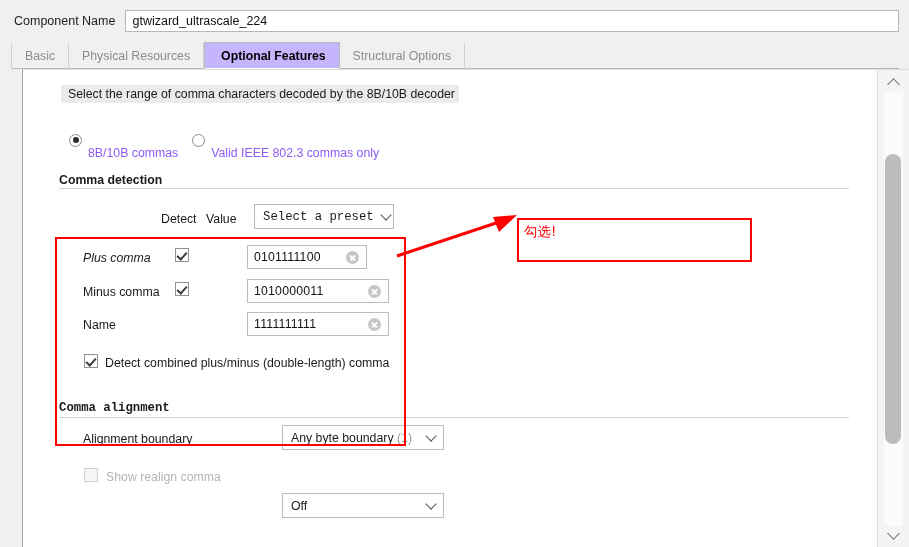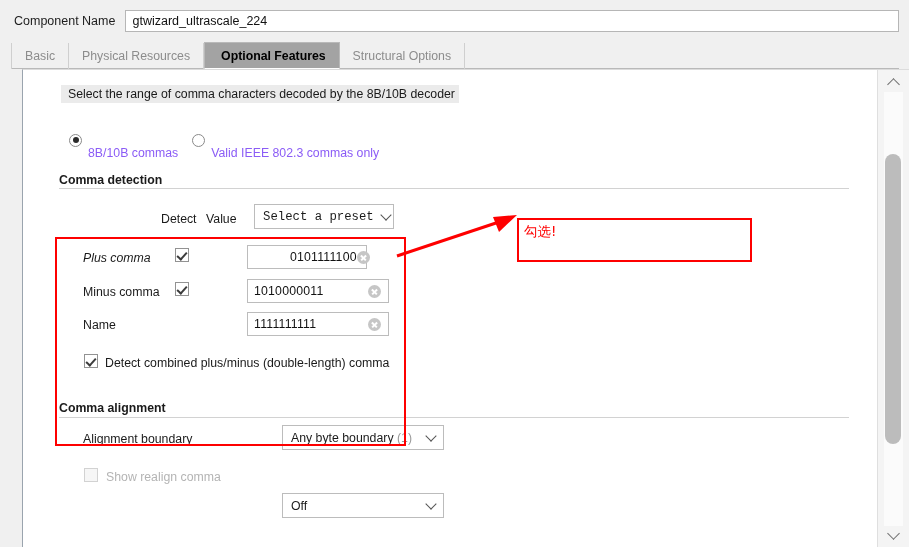--- a/index.html
+++ b/index.html
@@ -47,21 +47,21 @@
     font-size: 12.3px;
     color: #8c8c8c;
     border-right: 1px solid #cfcfcf;
     background: transparent;
     white-space: nowrap;
     position: relative;
     top: 1px;
   }
   .tab:first-child { border-left: 1px solid #cfcfcf; }
   .tab.active {
-    background: #a3a3a3;
+    background: #c4b5fd;
     color: #000000;
     font-weight: bold;
     border-left: 1px solid #b9b9b9;
     border-right: 1px solid #b9b9b9;
     border-top: 1px solid #b9b9b9;
     border-bottom: 1px solid #ffffff;
     height: 27px; line-height: 27px; padding-left: 16px;
   }
 
   
@@ -297,42 +297,42 @@
 
       <div class="combo" style="left:231px; top:134px; width:140px;font-family:Liberation Mono, monospace;">
         <span class="ctext">Select a preset</span>
         <span class="carrow">
             <i></i>
           </span>
       </div>
 
       <div class="lbl" style="left:60px; top:181px;font-style:italic;">Plus comma</div>
       <div class="cbx on" style="left:152px; top:178px;"></div>
-      <div class="tfield" style="left:224px; top:175px; width:120px;padding-left:36px;">
+      <div class="tfield" style="left:224px; top:175px; width:120px;">
         <span class="val">0101111100</span>
         <span class="clr"></span>
       </div>
 
       <div class="lbl" style="left:60px; top:215px;">Minus comma</div>
       <div class="cbx on" style="left:152px; top:212px;"></div>
       <div class="tfield" style="left:224px; top:209px; width:142px;">
         <span class="val">1010000011</span>
         <span class="clr"></span>
       </div>
 
       <div class="lbl" style="left:60px; top:248px;">Name</div>
       <div class="tfield" style="left:224px; top:242px; width:142px;">
         <span class="val">1111111111</span>
         <span class="clr"></span>
       </div>
 
       <div class="cbx on" style="left:61px; top:284px;"></div>
       <div class="lbl" style="left:82px; top:286px;">Detect combined plus/minus (double-length) comma</div>
 
-      <div class="sect" style="left:36px; top:331px;">Comma alignment</div>
+      <div class="sect" style="left:36px; top:331px;font-family:Liberation Mono, monospace;">Comma alignment</div>
       <div class="sect-rule" style="left:36px; top:347px; width:790px;"></div>
 
       <div class="lbl" style="left:60px; top:362px;">Alignment boundary</div>
       <div class="combo" style="left:259px; top:355px; width:162px;">
         <span class="ctext">
           <span>Any byte boundary</span>
           <span class="csub">(1)</span>
         </span>
         <span class="carrow">
             <i></i>

